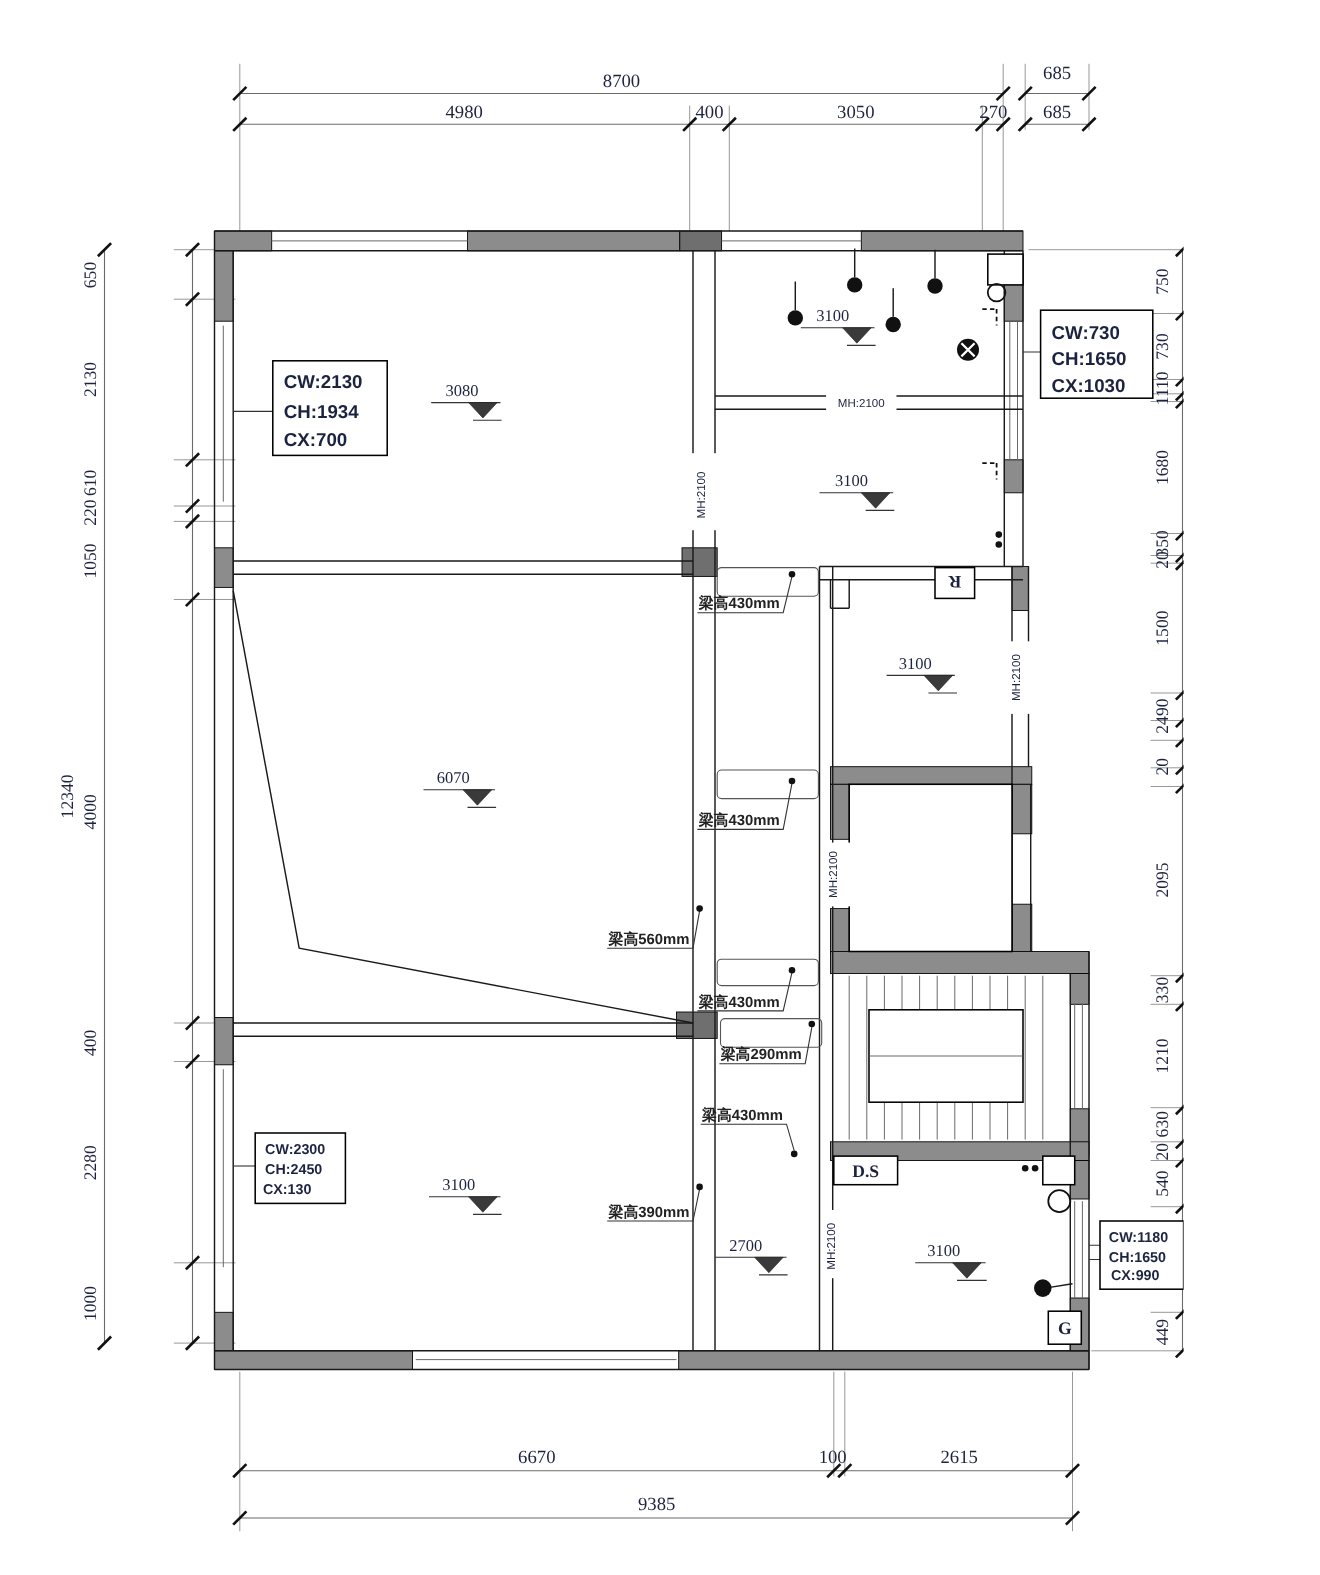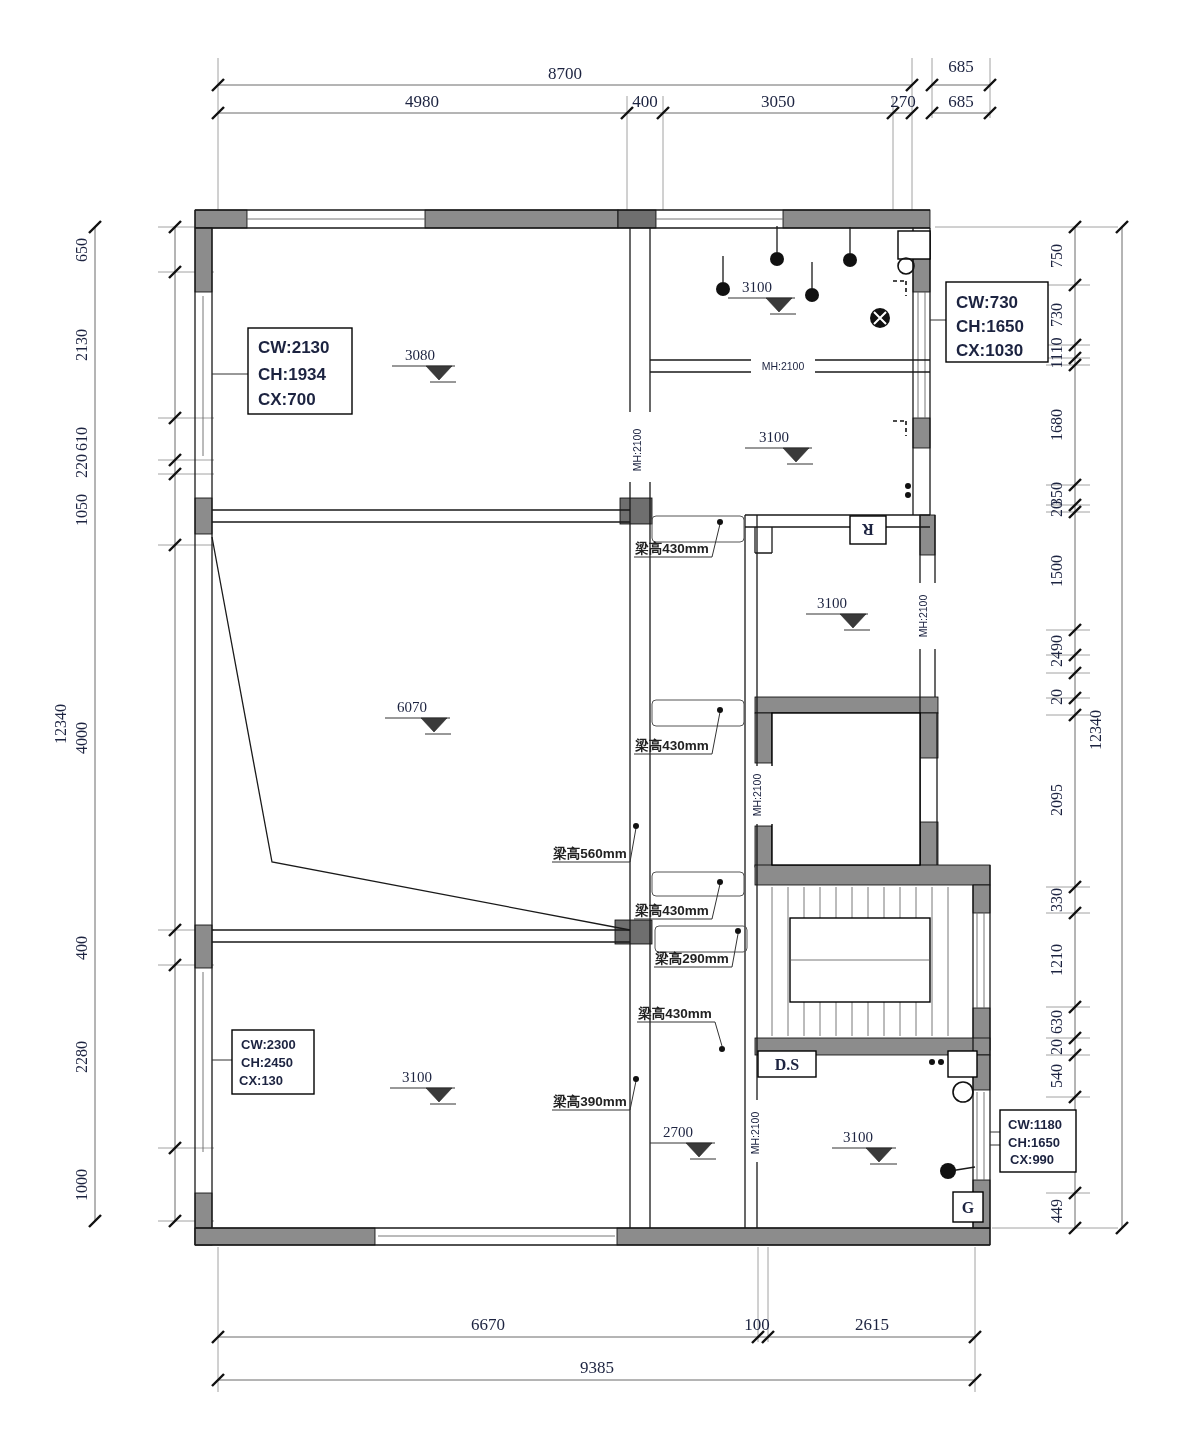--- a/index.html
+++ b/index.html
@@ -1,16 +1,16 @@
 <!DOCTYPE html>
 <html><head>
 <meta charset="utf-8">
 <style>
   html,body{margin:0;padding:0;background:#fff;}
-  .page{position:relative;width:1199px;height:1432px;background:#fff;overflow:hidden;}
+  .page{position:relative;width:1076px;height:1432px;background:#fff;overflow:hidden;}
   svg{display:block;}
   .wall{fill:#8c8c8c;stroke:#000;stroke-width:0.8;}
   .wallD{fill:#6f6f6f;stroke:#000;stroke-width:0.8;}
   .ln{stroke:#1a1a1a;stroke-width:1.3;fill:none;}
   .lnThin{stroke:#555;stroke-width:0.8;fill:none;}
   .winLn{stroke:#666;stroke-width:0.9;fill:none;}
   .dimLn{stroke:#6b6b6b;stroke-width:1;fill:none;}
   .stub{stroke:#8a8a8a;stroke-width:0.8;fill:none;}
   .tick{stroke:#111;stroke-width:2.4;}
   .gapW{fill:#fff;stroke:none;}

